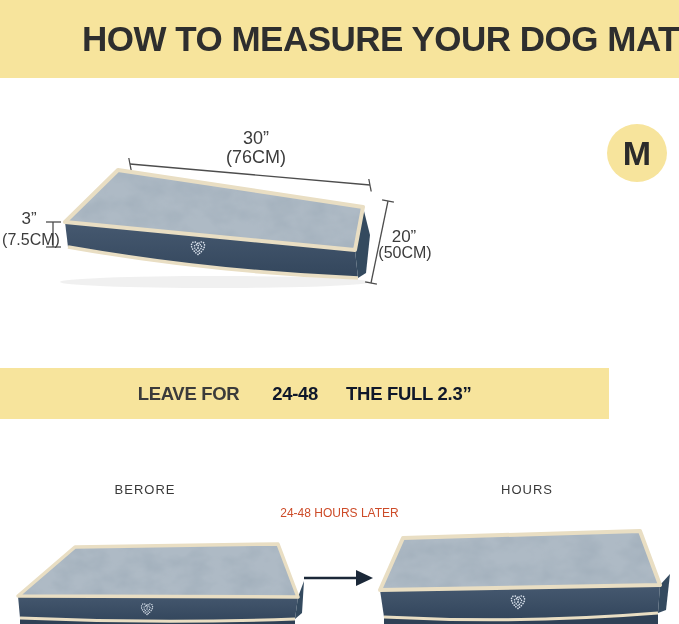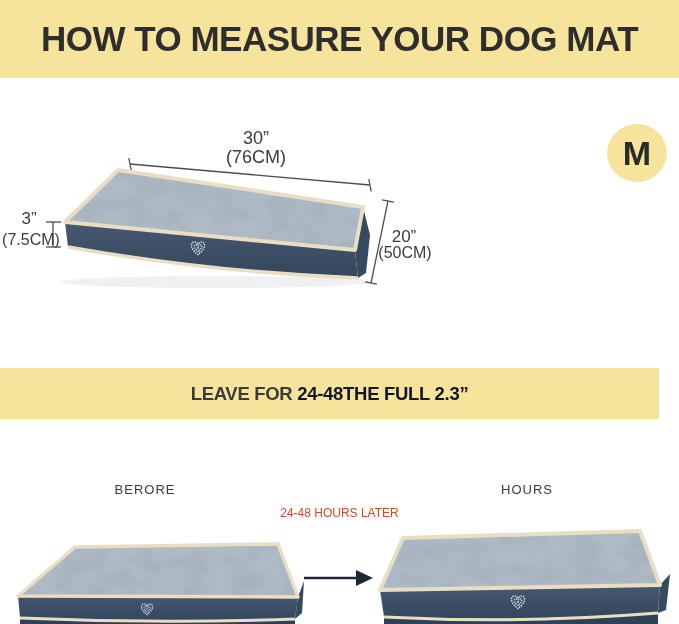--- a/index.html
+++ b/index.html
@@ -1,20 +1,20 @@
 <!DOCTYPE html>
 <html><head>
 <meta charset="utf-8">
 <style>
   html,body{margin:0;padding:0;background:#fff;}
   .page{position:relative;width:679px;height:624px;background:#ffffff;overflow:hidden;
         font-family:"Liberation Sans",sans-serif;color:#333;}
   
   .header{position:absolute;left:0;top:0;width:679px;height:78px;background:#F7E49C;
-          display:flex;align-items:center;justify-content:center;}
+          display:flex;align-items:center;justify-content:flex-end;}
   .header h1{margin:0;font-size:35px;font-weight:700;letter-spacing:-.5px;color:#2e2e2e;}
   
   .dim{position:absolute;text-align:center;color:#3c3c3c;line-height:1.05;}
   .dim-w-in{left:193px;top:129px;width:126px;font-size:18px;}
   .dim-w-cm{left:193px;top:148px;width:126px;font-size:18px;}
   .dim-h-in{left:2px;top:210px;width:54px;font-size:17px;}
   .dim-h-cm{left:0px;top:232px;width:62px;font-size:16px;}
   .dim-d-in{left:378px;top:228px;width:52px;font-size:17px;text-align:center;}
   .dim-d-cm{left:372px;top:245px;width:66px;font-size:16px;}
   
@@ -27,23 +27,23 @@
   .spec .vdiv{position:absolute;left:89px;top:0;width:2px;height:116px;background:#4c4c4c;}
   .spec .hdiv{position:absolute;left:0;top:45px;width:240px;height:2px;background:#4c4c4c;}
   .spec .cell{position:absolute;display:flex;align-items:center;}
   .spec .lab{justify-content:center;}
   .spec .lab1{left:0;top:0;width:89px;height:45px;}
   .spec .val1{left:91px;top:0;width:149px;height:45px;padding-left:13px;box-sizing:border-box;}
   .spec .lab2{left:0;top:47px;width:89px;height:69px;}
   .spec .val2{left:91px;top:47px;width:149px;height:69px;padding-left:13px;box-sizing:border-box;
               flex-direction:column;align-items:flex-start;justify-content:center;gap:9px;}
   
-  .banner{position:absolute;left:0;top:368px;width:659px;height:51px;background:#F7E49C;
+  .banner{position:absolute;left:0;top:368px;width:609px;height:51px;background:#F7E49C;
           display:flex;align-items:center;justify-content:center;white-space:pre;
-          font-size:18.5px;font-weight:700;letter-spacing:-.3px;color:#3b3b3b;}
+          font-size:18.5px;font-weight:700;letter-spacing:-.3px;color:#3b3b3b;gap:28px;}
   .banner .hl{color:#0f172a;}
   
   .cmp-label{position:absolute;text-align:center;font-size:13px;letter-spacing:1px;color:#3a3a3a;}
   .before{left:100px;top:482px;width:90px;}
   .after{left:482px;top:482px;width:90px;}
   .duration{position:absolute;left:262px;top:506px;width:155px;text-align:center;
             font-size:12px;font-weight:500;color:#CD4B28;}
   svg{position:absolute;display:block;}
 </style>
 </head>

